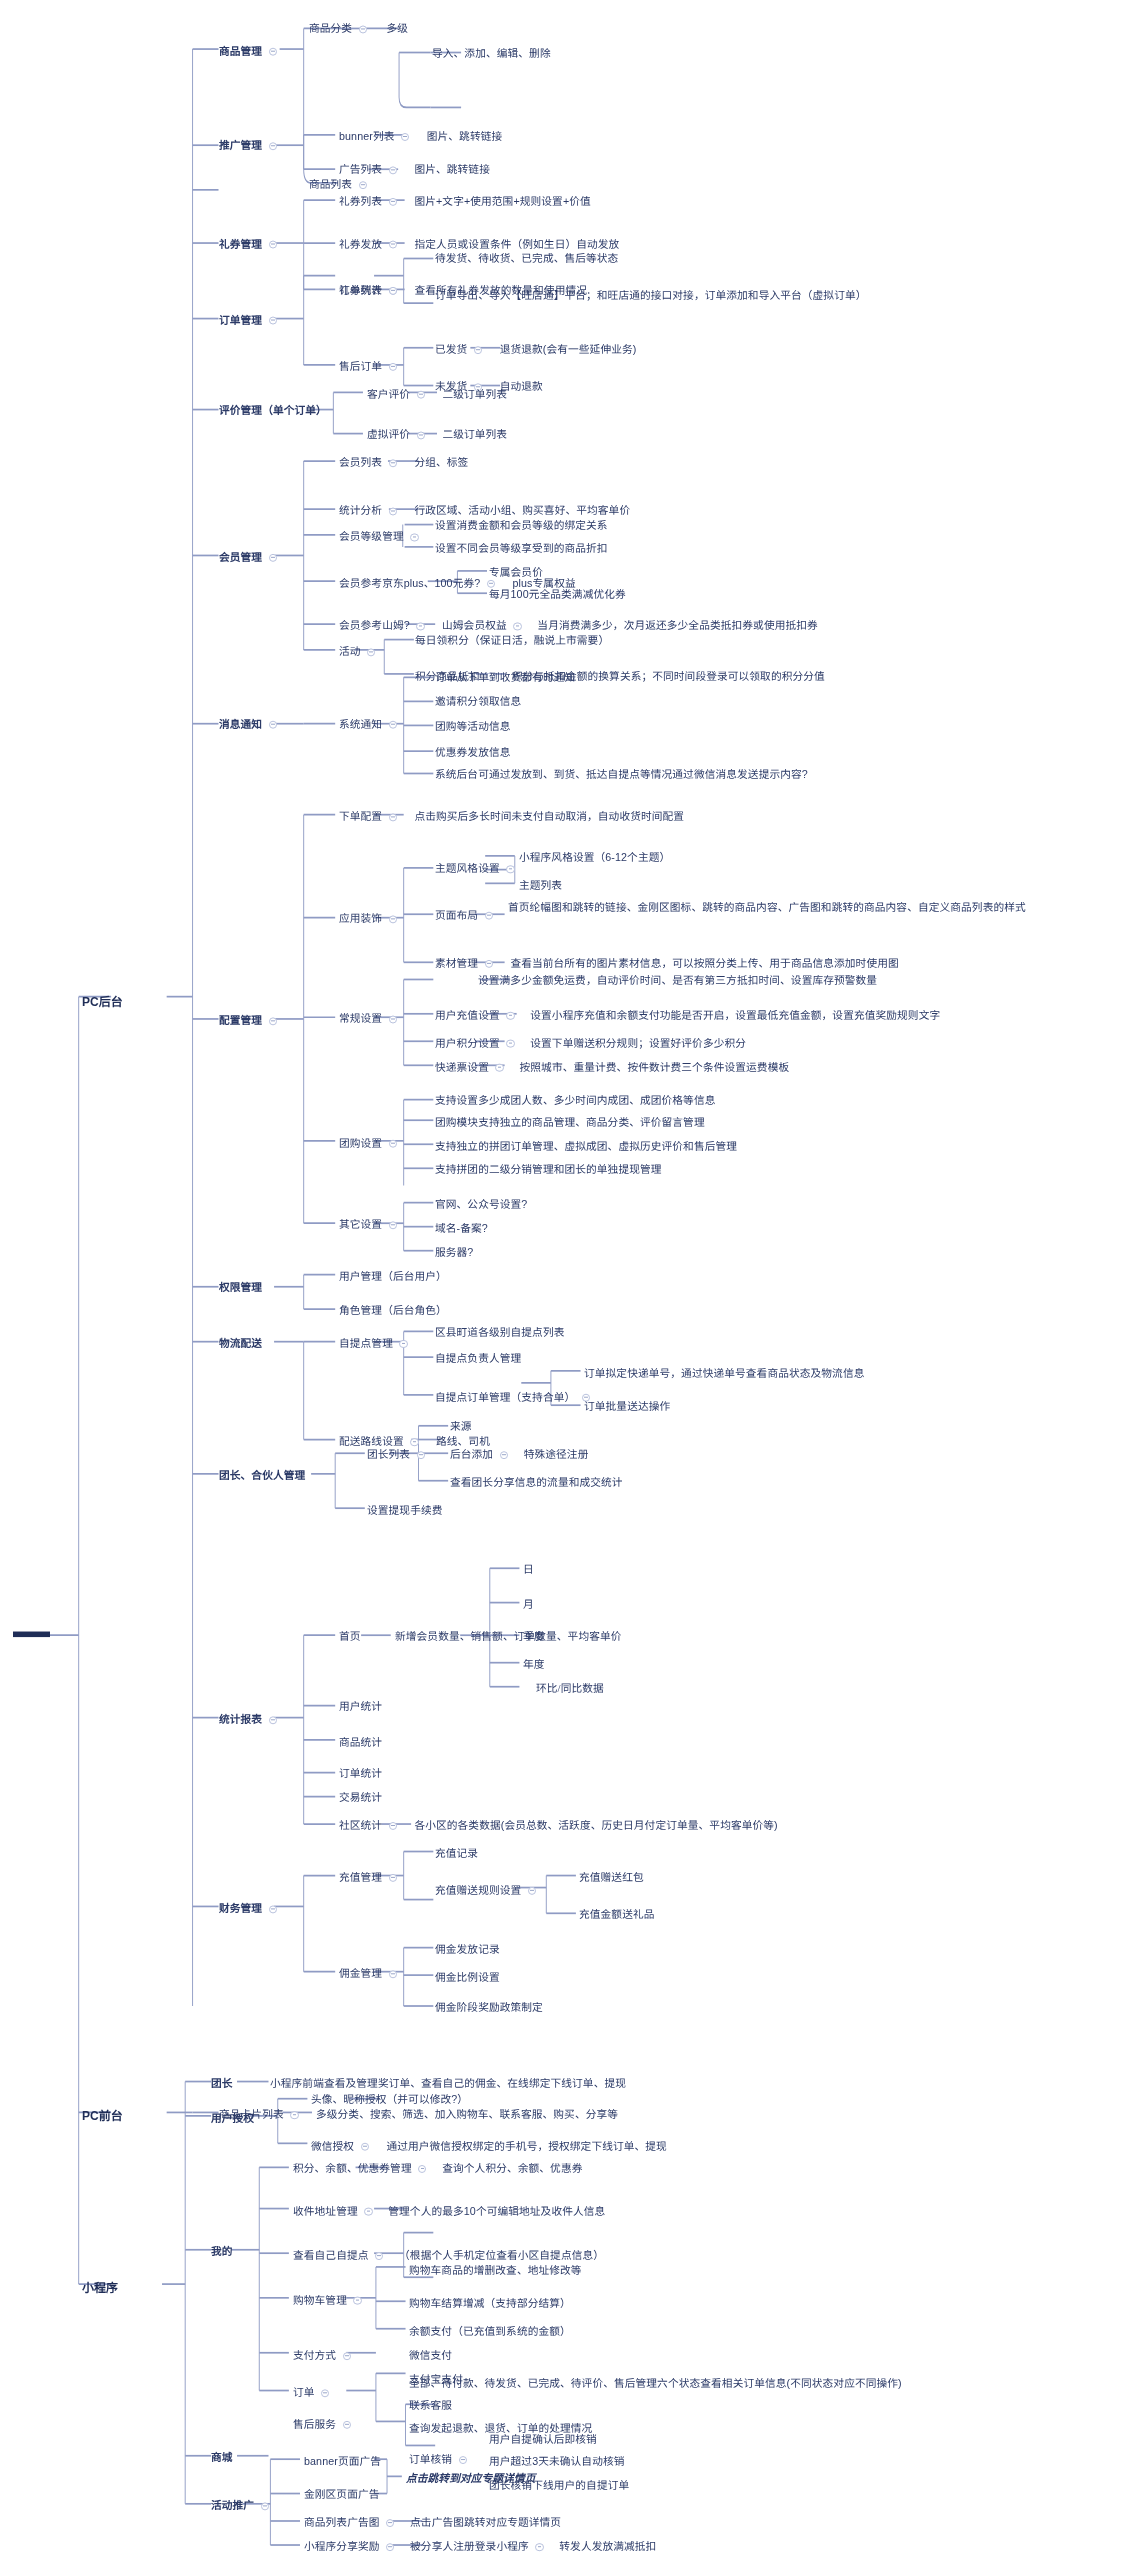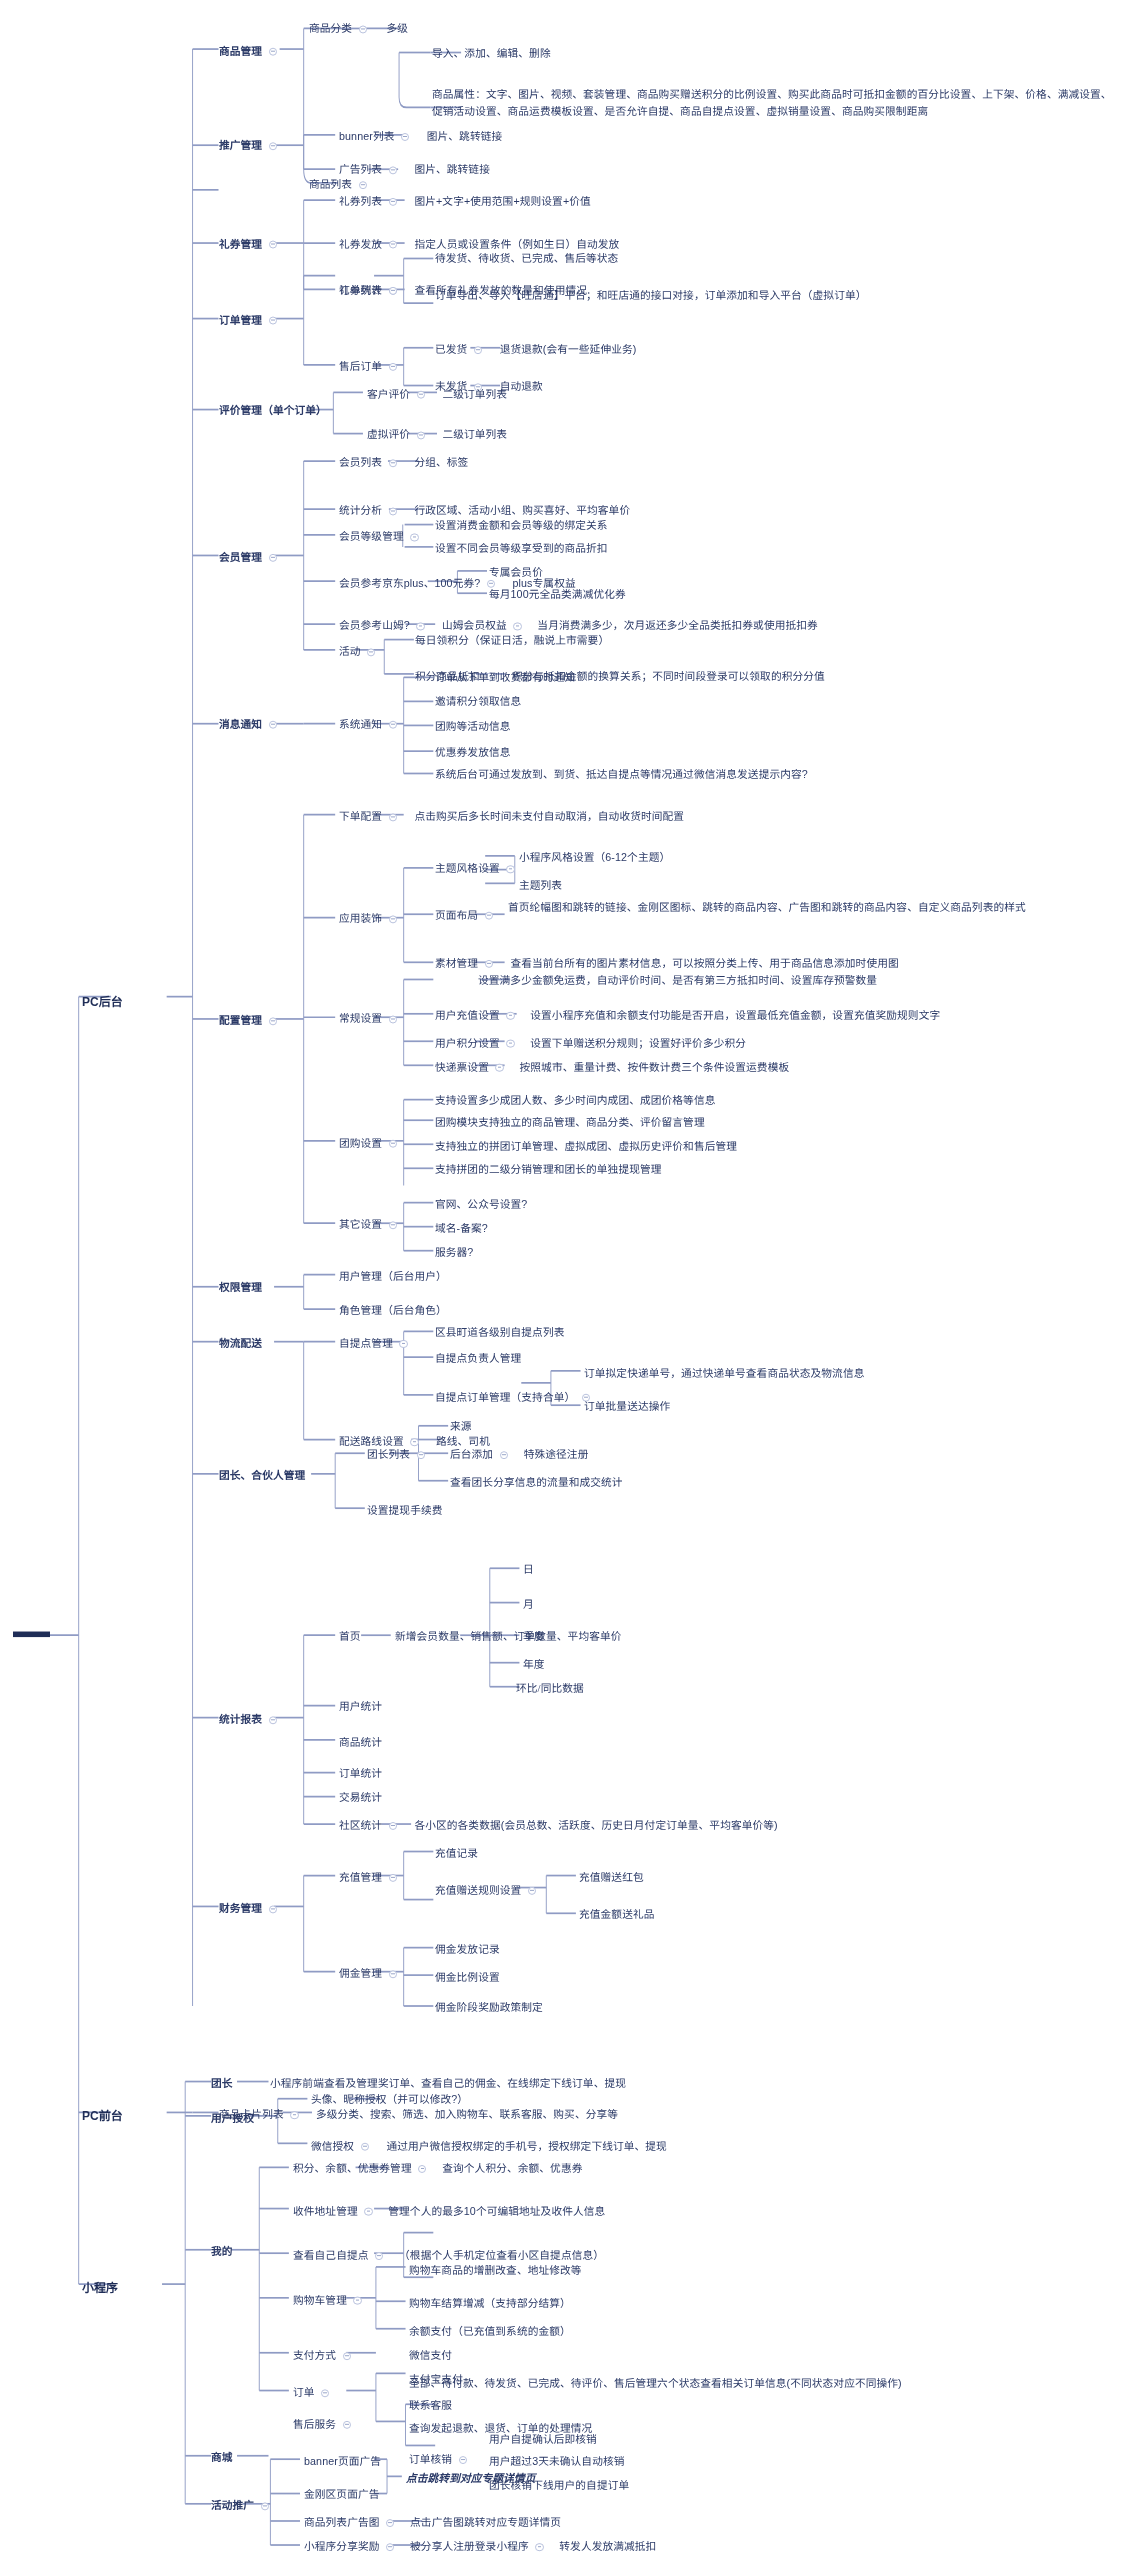--- a/index.html
+++ b/index.html
@@ -382,23 +382,20 @@
     <span class="toggle"></span>
     <span class="lbl" style="margin-left:13px;">多级</span>
   </div>
   <div class="node" style="left: 309px; top: 92px; transform-origin: left center; transform: scaleY(0.539374);">
     <span class="lbl">商品列表</span>
     <span class="toggle"></span>
   </div>
   <div class="node" style="left: 432px; top: 21px; transform-origin: left center; transform: scaleY(0.539374);">
     <span class="lbl">导入、添加、编辑、删除</span>
   </div>
-  <div class="node multiline" style="left: 432px; top: 39px; width: 685px; transform-origin: left center; transform: scaleY(0.539374);">
-    <span class="lbl">商品属性：文字、图片、视频、套装管理、商品购买赠送积分的比例设置、购买此商品时可抵扣金额的百分比设置、上下架、价格、满减设置、促销活动设置、商品运费模板设置、是否允许自提、商品自提点设置、虚拟销量设置、商品购买限制距离</span>
-  </div>
 
   <div class="node" style="left: 219px; top: 71px; transform-origin: left center; transform: scaleY(0.539374);">
     <span class="lbl lv1">推广管理</span>
     <span class="toggle"></span>
   </div>
   <div class="node" style="left: 339px; top: 66px; transform-origin: left center; transform: scaleY(0.539374);">
     <span class="lbl">bunner列表</span>
     <span class="toggle"></span>
     <span class="lbl" style="margin-left:11px;">图片、跳转链接</span>
   </div>
@@ -713,21 +710,21 @@
   </div>
   <div class="node" style="left: 523px; top: 858px; transform-origin: left center; transform: scaleY(0.539374);">
     <span class="lbl">月</span>
   </div>
   <div class="node" style="left: 523px; top: 875px; transform-origin: left center; transform: scaleY(0.539374);">
     <span class="lbl">季度</span>
   </div>
   <div class="node" style="left: 523px; top: 890px; transform-origin: left center; transform: scaleY(0.539374);">
     <span class="lbl">年度</span>
   </div>
-  <div class="node" style="left: 516px; top: 903px; transform-origin: left center; transform: scaleY(0.539374); font-family: Liberation Serif, serif;">
+  <div class="node" style="left: 536px; top: 903px; transform-origin: left center; transform: scaleY(0.539374); font-family: Liberation Serif, serif;">
     <span class="lbl">环比/同比数据</span>
   </div>
   <div class="node" style="left: 339px; top: 913px; transform-origin: left center; transform: scaleY(0.539374);">
     <span class="lbl">用户统计</span>
   </div>
   <div class="node" style="left: 339px; top: 932px; transform-origin: left center; transform: scaleY(0.539374);">
     <span class="lbl">商品统计</span>
   </div>
   <div class="node" style="left: 339px; top: 949px; transform-origin: left center; transform: scaleY(0.539374);">
     <span class="lbl">订单统计</span>

